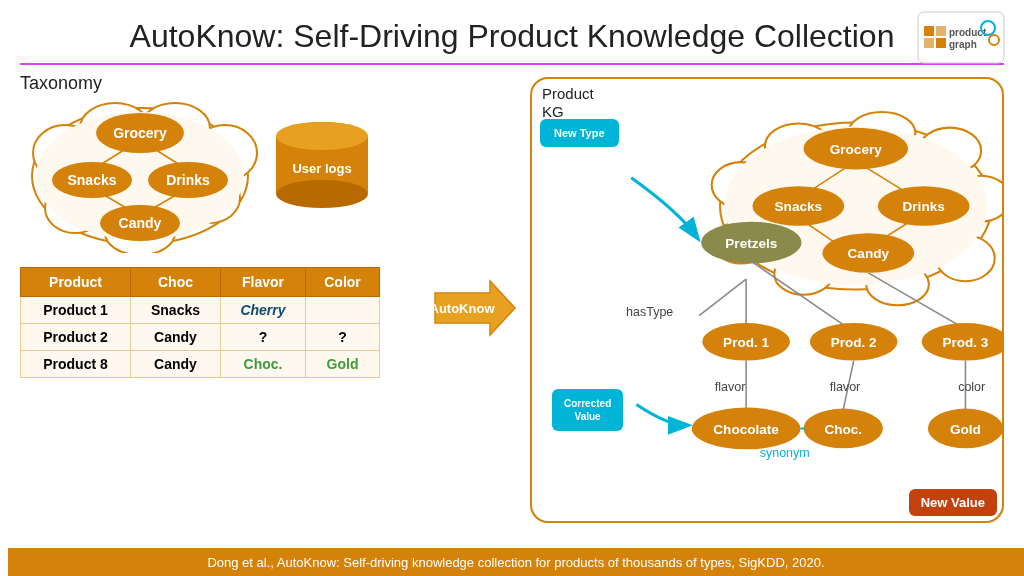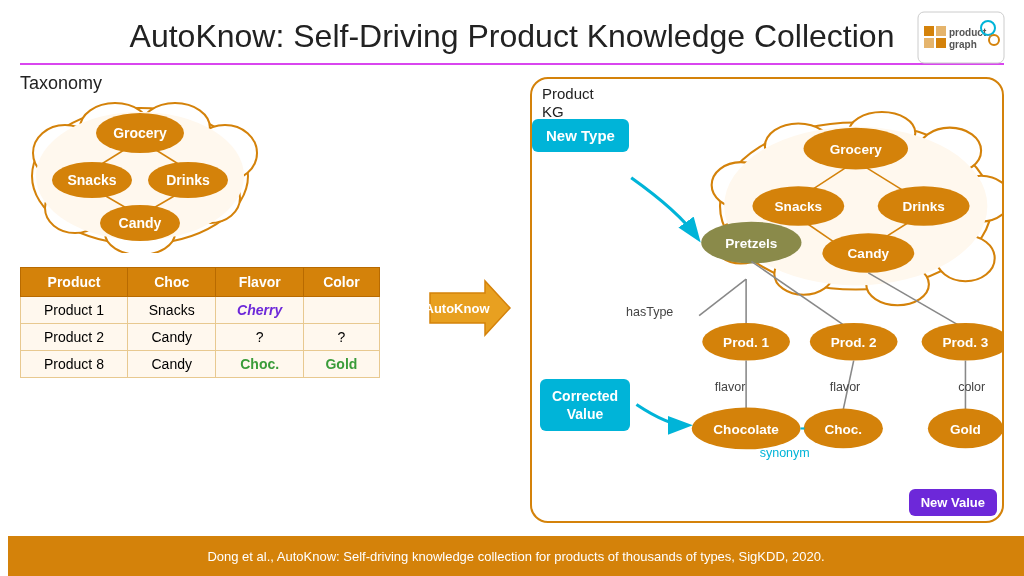--- a/index.html
+++ b/index.html
@@ -73,27 +73,28 @@
       padding: 6px 10px;
       text-align: center;
       border: 1px solid #b86a00;
     }
 
     .catalog-table td {
       padding: 5px 10px;
       text-align: center;
       border: 1px solid #e8c990;
       background: #fff8ee;
+      font-weight: bold;
     }
 
     .catalog-table tr:nth-child(even) td {
       background: #fff8ee;
     }
 
-    .cherry { color: #6d28d9; font-style: italic; font-weight: bold; }
+    .cherry { color: #0c4a6e; font-style: italic; font-weight: bold; }
     .green-val { color: #3a9c3a; font-weight: bold; }
 
     
     .right-panel {
       flex: 1;
       position: relative;
       border: 2px solid #d4820a;
       border-radius: 18px;
       padding: 8px;
       margin-top: 4px;
@@ -104,21 +105,21 @@
     .footer {
       position: absolute;
       bottom: 0;
       left: 8px;
       right: 0;
       background: #d4820a;
       color: #fff;
       font-size: 13px;
       text-align: left;
       padding: 5px 10px;
-      height: 40px;
+      height: 28px;
       display: flex;
       align-items: center;
       justify-content: center;
     }
 
     
     .new-type-bubble {
       position: absolute;
       background: #00b4d8;
       color: #fff;
@@ -135,21 +136,21 @@
       font-weight: bold;
       font-size: 15px;
       padding: 8px 12px;
       border-radius: 6px;
       text-align: center;
       line-height: 1.3;
     }
 
     .new-value-bubble {
       position: absolute;
-      background: #6d28d9;
+      background: #c2410c;
       color: #fff;
       font-weight: bold;
       font-size: 15px;
       padding: 6px 12px;
       border-radius: 6px;
     }
   </style>
 </head>
 <body>
 
@@ -205,20 +206,30 @@
         <ellipse cx="67" cy="82" rx="40" ry="18" fill="#d4820a"></ellipse>
         <text x="67" y="87" text-anchor="middle" fill="white" font-size="14" font-weight="bold">Snacks</text>
 
         <ellipse cx="163" cy="82" rx="40" ry="18" fill="#d4820a"></ellipse>
         <text x="163" y="87" text-anchor="middle" fill="white" font-size="14" font-weight="bold">Drinks</text>
 
         <ellipse cx="115" cy="125" rx="40" ry="18" fill="#d4820a"></ellipse>
         <text x="115" y="130" text-anchor="middle" fill="white" font-size="14" font-weight="bold">Candy</text>
       </svg>
 
+      <div style="position:absolute; left:252px; top:20px;">
+        <svg width="100" height="95" viewBox="0 0 100 95">
+
+          <ellipse cx="50" cy="18" rx="46" ry="14" fill="#d4820a"></ellipse>
+          <rect x="4" y="18" width="92" height="58" fill="#d4820a"></rect>
+          <ellipse cx="50" cy="76" rx="46" ry="14" fill="#b86a00"></ellipse>
+          <ellipse cx="50" cy="18" rx="46" ry="14" fill="#e8a020"></ellipse>
+          <text x="50" y="55" text-anchor="middle" fill="white" font-size="13" font-weight="bold">User logs</text>
+        </svg>
+      </div>
     </div>
 
     <div class="catalog-area">
       <table class="catalog-table">
         <thead>
           <tr>
             <th>Product</th>
             <th>Choc</th>
             <th>Flavor</th>
             <th>Color</th>
@@ -241,37 +252,37 @@
             <td>Product 8</td>
             <td>Candy</td>
             <td class="green-val">Choc.</td>
             <td class="green-val">Gold</td>
           </tr>
         </tbody>
       </table>
     </div>
   </div>
 
-  <div style="display:flex; flex-direction:column; align-items:center; justify-content:center; width:100px; flex-shrink:0; margin-top:20px;">
+  <div style="display:flex; flex-direction:column; align-items:flex-end; justify-content:center; width:100px; flex-shrink:0; margin-top:20px;">
     <svg width="90" height="70" viewBox="0 0 90 70">
 
       <polygon points="5,20 60,20 60,8 85,35 60,62 60,50 5,50" fill="#e8a020" stroke="#d4820a" stroke-width="1.5"></polygon>
       <text x="32" y="40" text-anchor="middle" fill="white" font-size="13" font-weight="bold">AutoKnow</text>
     </svg>
   </div>
 
   <div class="right-panel">
     <div style="position:absolute; top:6px; left:10px; font-size:15px; font-weight:500; color:#222; line-height:1.2;">
       <span style="white-space:pre-line;">Product
 KG</span>
     </div>
 
-    <div class="new-type-bubble" style="top:40px; left:0; font-size:15px;">New Type</div>
-
-    <div class="corrected-value-bubble" style="bottom:90px; left:8px; font-size:14px;">Corrected<br>Value</div>
+    <div class="new-type-bubble" style="top:40px; left:8px; font-size:11px;">New Type</div>
+
+    <div class="corrected-value-bubble" style="bottom:90px; left:20px; font-size:10px;">Corrected<br>Value</div>
 
     <div class="new-value-bubble" style="bottom:5px; right:5px; font-size:13px;">New Value</div>
 
     <svg style="position:absolute; top:0; left:0; width:100%; height:100%;" viewBox="0 0 450 370">
 
       <ellipse cx="310" cy="95" rx="130" ry="80" fill="none" stroke="#d4820a" stroke-width="2"></ellipse>
       <ellipse cx="200" cy="75" rx="28" ry="22" fill="white" stroke="#d4820a" stroke-width="2"></ellipse>
       <ellipse cx="255" cy="38" rx="32" ry="22" fill="white" stroke="#d4820a" stroke-width="2"></ellipse>
       <ellipse cx="335" cy="25" rx="32" ry="20" fill="white" stroke="#d4820a" stroke-width="2"></ellipse>
       <ellipse cx="400" cy="42" rx="30" ry="22" fill="white" stroke="#d4820a" stroke-width="2"></ellipse>

